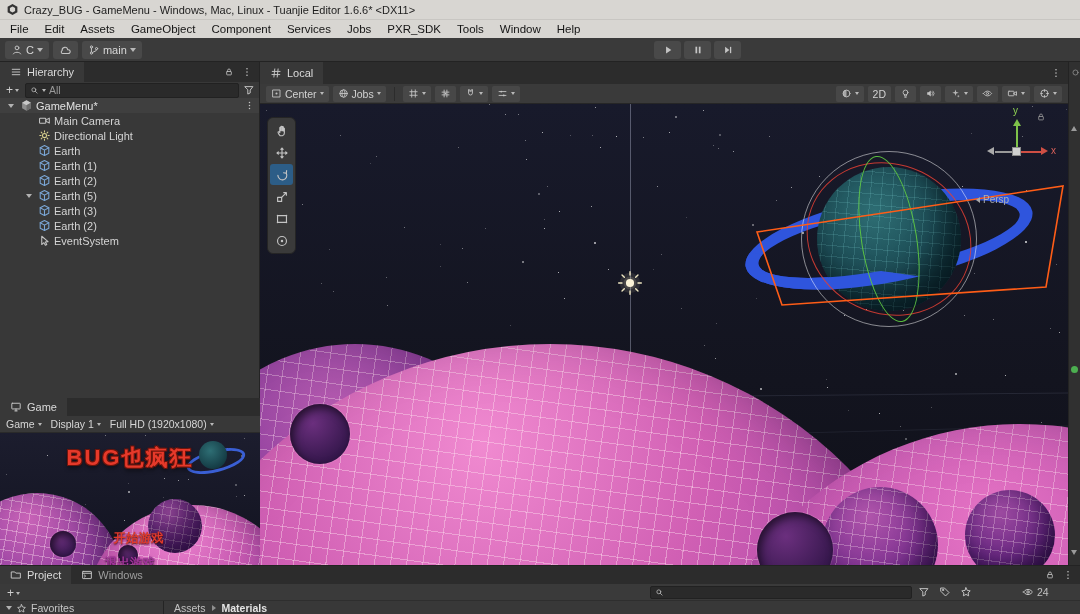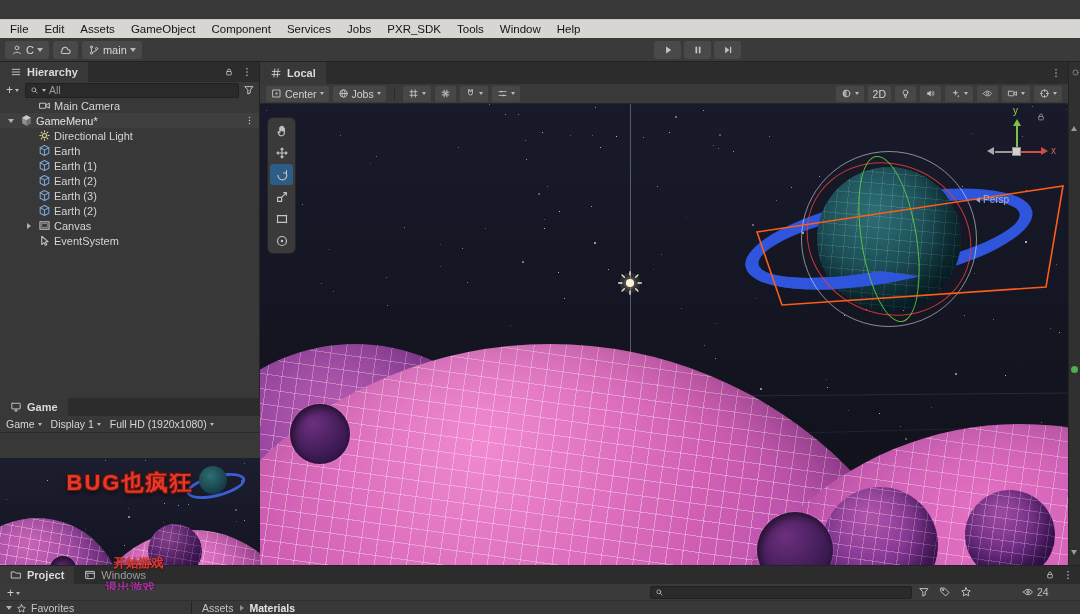--- a/index.html
+++ b/index.html
@@ -19,21 +19,21 @@
   .menu-item{padding:1px 8px;border-radius:2px;}
   #maintoolbar{position:absolute;left:0;top:38px;width:1080px;height:24px;background:#3a3a3a;border-bottom:1px solid #232323;box-sizing:border-box;}
   .tbtn{background:#494949;border-radius:3px;height:18px;display:inline-flex;align-items:center;gap:3px;padding:0 6px;color:#d8d8d8;font-size:11px;}
   #tb-left{position:absolute;left:5px;top:3px;display:flex;gap:4px;}
   #play-controls{position:absolute;left:654px;top:3px;display:flex;gap:3px;}
   #play-controls .tbtn{width:27px;justify-content:center;padding:0;}
 
   
   .tabbar{height:20px;background:#2c2c2c;display:flex;align-items:center;}
   .tab{height:20px;display:flex;align-items:center;gap:5px;padding:0 10px;color:#9e9e9e;font-size:11px;box-sizing:border-box;}
-  .tab.active{background:#383838;color:#dadada;font-weight:bold;}
+  .tab.active{background:#383838;color:#dadada;}
   .tabbar-right{margin-left:auto;display:flex;align-items:center;gap:7px;padding-right:6px;color:#9a9a9a;}
   .tabbar.short,.tabbar.short .tab{height:18px;}
   .tabbar.tall,.tabbar.tall .tab{height:22px;}
 
   
   #hierarchy{position:absolute;left:0;top:62px;width:260px;height:336px;background:#383838;border-right:1px solid #242424;box-sizing:border-box;}
   #hier-search{position:absolute;left:0;top:20px;right:0;height:16px;display:flex;align-items:center;gap:4px;padding:0 4px;box-sizing:border-box;}
   .plusbtn{display:flex;align-items:center;gap:2px;color:#cfcfcf;padding:0 2px;font-size:12px;}
   .searchbox{flex:1;height:13px;background:#2a2a2a;border:1px solid #212121;border-radius:2px;display:flex;align-items:center;gap:3px;padding:0 4px;color:#999;font-size:10.5px;}
   #hier-tree{position:absolute;left:0;top:36px;right:0;bottom:0;overflow:hidden;font-size:11px;}
@@ -45,21 +45,21 @@
   .arr-col{width:0;height:0;border-top:3.5px solid transparent;border-bottom:3.5px solid transparent;border-left:4.5px solid #b2b2b2;}
   .tlabel{white-space:nowrap;}
   .icn[data-icon="cube-icon"]{color:#7aa6d6;}
   .icn[data-icon="quad-icon"]{color:#9fb8cf;}
   .icn[data-icon="light-icon"]{color:#d6cf8d;}
 
   
   #gamepanel{position:absolute;left:0;top:398px;width:300px;height:167px;background:#383838;border-right:1px solid #242424;box-sizing:border-box;}
   #game-toolbar{position:absolute;left:0;top:18px;right:0;height:17px;display:flex;align-items:center;gap:1px;background:#383838;border-bottom:1px solid #2a2a2a;padding:0 2px;font-size:10.5px;color:#d6d6d6;box-sizing:border-box;}
   .gdrop{display:flex;align-items:center;gap:3px;padding:0 4px;height:15px;white-space:nowrap;}
-  #game-preview{position:absolute;left:0;top:35px;width:260px;height:132px;overflow:hidden;background:linear-gradient(180deg,#1c1d2e,#121320);margin-top:25px;}
+  #game-preview{position:absolute;left:0;top:35px;width:260px;height:132px;overflow:hidden;background:linear-gradient(180deg,#1c1d2e,#121320);}
   .gm-title{position:absolute;left:0;right:0;top:10px;text-align:center;font-size:22px;font-weight:bold;letter-spacing:2px;color:#e6392a;z-index:9;
     text-shadow:-1px -1px 0 #6b150d,1px -1px 0 #6b150d,-1px 1px 0 #6b150d,1px 1px 0 #6b150d,0 3px 4px rgba(0,0,0,.6);}
   .gm-item{position:absolute;left:0;right:0;text-align:center;font-size:12.5px;font-weight:bold;z-index:9;}
   .gm-0{top:97px;color:#e03a2c;text-shadow:0 1px 2px #3a0a06;padding-left:17px;}
   .gm-1{top:122px;color:#a2359b;text-shadow:0 1px 2px #2a0a28;}
   .gdome{position:absolute;border-radius:50%;box-shadow:inset -12px -18px 36px rgba(12,0,28,.55);}
   .gdome,.pdome{background-blend-mode:normal;}
   .gd1{left:-48px;top:60px;width:170px;height:170px;background:
     repeating-linear-gradient(100deg,rgba(255,225,240,.38) 0 1px,transparent 1px 10px),
     repeating-linear-gradient(10deg,rgba(255,225,240,.38) 0 1px,transparent 1px 10px),
@@ -166,30 +166,39 @@
 
   
   #projectpanel{position:absolute;left:0;top:565px;width:1080px;height:49px;background:#383838;border-top:1px solid #232323;box-sizing:border-box;}
   #proj-toolbar{position:absolute;left:0;top:18px;right:0;height:17px;background:#3a3a3a;border-bottom:1px solid #2e2e2e;box-sizing:border-box;}
   #proj-plus{position:absolute;left:5px;top:2px;}
   .psearch{position:absolute;left:650px;top:2px;width:262px;height:13px;background:#2a2a2a;border:1px solid #212121;border-radius:2px;
     display:flex;align-items:center;gap:3px;padding:0 4px;color:#999;font-size:10.5px;box-sizing:border-box;}
   .ptool-icons{position:absolute;left:918px;top:2px;display:flex;gap:9px;color:#b5b5b5;align-items:center;}
   .eyecount{position:absolute;left:1022px;top:2px;display:flex;gap:3px;align-items:center;color:#c0c0c0;font-size:10.5px;}
   #proj-bottom{position:absolute;left:0;top:35px;right:0;height:14px;display:flex;font-size:10.5px;}
-  .fav{width:192px;border-right:1px solid #242424;display:flex;align-items:center;gap:4px;padding-left:6px;color:#c6c6c6;box-sizing:border-box;}
+  .fav{width:164px;border-right:1px solid #242424;display:flex;align-items:center;gap:4px;padding-left:6px;color:#c6c6c6;box-sizing:border-box;}
   .crumbs{display:flex;align-items:center;gap:6px;padding-left:10px;color:#c2c2c2;}
   .crumb-sep{width:0;height:0;border-top:3.5px solid transparent;border-bottom:3.5px solid transparent;border-left:4px solid #8e8e8e;}
   .crumb.last{font-weight:bold;color:#e4e4e4;}
 </style>
 </head>
 <body>
 
 <div id="root">
 
+  <div id="titlebar">
+    <span class="icn">
+        <svg width="13" height="13" viewBox="0 0 16 16">
+          <path d="M8 1.2l6 3.4v6.8l-6 3.4-6-3.4V4.6z" fill="#333"></path>
+          <path d="M8 4.4l3.2 1.8v3.6L8 11.6 4.8 9.8V6.2z" fill="#d8d6d2"></path>
+        </svg>
+      </span>
+    <span>Crazy_BUG - GameMenu - Windows, Mac, Linux - Tuanjie Editor 1.6.6* &lt;DX11&gt;</span>
+  </div>
 
   <div id="menubar">
       <span class="menu-item">File</span>
       <span class="menu-item">Edit</span>
       <span class="menu-item">Assets</span>
       <span class="menu-item">GameObject</span>
       <span class="menu-item">Component</span>
       <span class="menu-item">Services</span>
       <span class="menu-item">Jobs</span>
       <span class="menu-item">PXR_SDK</span>
@@ -298,30 +307,20 @@
         <span class="caret t"></span>
         <span>All</span>
       </div>
       <span class="icn" data-icon="funnel-icon">
           <svg viewBox="0 0 16 16" width="12" height="12" fill="none" stroke="currentColor" stroke-width="1.3" stroke-linecap="round" stroke-linejoin="round">
             <path d="M2.8 3.5h10.4L9.6 8.1v3.8l-3.2 1.5V8.1z"></path>
           </svg>
         </span>
     </div>
     <div id="hier-tree">
-        <div class="trow" style="padding-left: 22px;">
-          <span class="slot"></span>
-          <span class="icn" data-icon="camera-icon">
-            <svg viewBox="0 0 16 16" width="13" height="13" fill="none" stroke="currentColor" stroke-width="1.3" stroke-linecap="round" stroke-linejoin="round">
-              <rect x="1.9" y="5.2" width="7.7" height="6.2" rx="0.9"></rect>
-              <path d="M9.6 8.8l4.3 2.4V5.1L9.6 7.5z"></path>
-            </svg>
-          </span>
-          <span class="tlabel">Main Camera</span>
-        </div>
         <div class="trow scene-row">
           <span class="slot">
             <span class="arr-exp"></span>
           </span>
           <span class="icn" data-icon="scene-icon">
             <svg viewBox="0 0 16 16" width="13" height="13" fill="none" stroke="currentColor" stroke-width="1.3" stroke-linecap="round" stroke-linejoin="round">
               <path d="M8 1.6l5.4 3.1v6.6L8 14.4l-5.4-3.1V4.7z" fill="#8f8f8f" stroke="none"></path>
               <path d="M8 1.6l5.4 3.1L8 7.8 2.6 4.7z" fill="#c9c9c9" stroke="none"></path>
               <path d="M8 7.8v6.6l5.4-3.1V4.7z" fill="#6e6e6e" stroke="none"></path>
             </svg>
@@ -331,20 +330,30 @@
           <span class="icn" data-icon="kebab-icon">
             <svg viewBox="0 0 16 16" width="11" height="11" fill="none" stroke="currentColor" stroke-width="1.3" stroke-linecap="round" stroke-linejoin="round">
               <circle cx="8" cy="3.6" r="1.05" fill="currentColor" stroke="none"></circle>
               <circle cx="8" cy="8" r="1.05" fill="currentColor" stroke="none"></circle>
               <circle cx="8" cy="12.4" r="1.05" fill="currentColor" stroke="none"></circle>
             </svg>
           </span>
         </div>
         <div class="trow" style="padding-left: 22px;">
           <span class="slot"></span>
+          <span class="icn" data-icon="camera-icon">
+            <svg viewBox="0 0 16 16" width="13" height="13" fill="none" stroke="currentColor" stroke-width="1.3" stroke-linecap="round" stroke-linejoin="round">
+              <rect x="1.9" y="5.2" width="7.7" height="6.2" rx="0.9"></rect>
+              <path d="M9.6 8.8l4.3 2.4V5.1L9.6 7.5z"></path>
+            </svg>
+          </span>
+          <span class="tlabel">Main Camera</span>
+        </div>
+        <div class="trow" style="padding-left: 22px;">
+          <span class="slot"></span>
           <span class="icn" data-icon="light-icon">
             <svg viewBox="0 0 16 16" width="13" height="13" fill="none" stroke="currentColor" stroke-width="1.3" stroke-linecap="round" stroke-linejoin="round">
               <circle cx="8" cy="8" r="2.5"></circle>
               <path d="M8 2.2v1.5M8 12.3v1.5M2.2 8h1.5M12.3 8h1.5M3.9 3.9L5 5M11 11l1.1 1.1M12.1 3.9L11 5M5 11l-1.1 1.1"></path>
             </svg>
           </span>
           <span class="tlabel">Directional Light</span>
         </div>
         <div class="trow" style="padding-left: 22px;">
           <span class="slot"></span>
@@ -370,50 +379,50 @@
           <span class="slot"></span>
           <span class="icn" data-icon="cube-icon">
             <svg viewBox="0 0 16 16" width="13" height="13" fill="none" stroke="currentColor" stroke-width="1.3" stroke-linecap="round" stroke-linejoin="round">
               <path d="M8 1.9l5.3 2.8v6.6L8 14.1l-5.3-2.8V4.7z"></path>
               <path d="M2.7 4.7L8 7.5l5.3-2.8M8 7.5v6.6"></path>
             </svg>
           </span>
           <span class="tlabel">Earth (2)</span>
         </div>
         <div class="trow" style="padding-left: 22px;">
-          <span class="slot"></span>
+          <span class="slot">
+            <span class="arr-exp"></span>
+          </span>
           <span class="icn" data-icon="cube-icon">
             <svg viewBox="0 0 16 16" width="13" height="13" fill="none" stroke="currentColor" stroke-width="1.3" stroke-linecap="round" stroke-linejoin="round">
               <path d="M8 1.9l5.3 2.8v6.6L8 14.1l-5.3-2.8V4.7z"></path>
               <path d="M2.7 4.7L8 7.5l5.3-2.8M8 7.5v6.6"></path>
             </svg>
           </span>
-          <span class="tlabel">Earth (3)</span>
+          <span class="tlabel">Earth (5)</span>
         </div>
         <div class="trow" style="padding-left: 22px;">
           <span class="slot"></span>
           <span class="icn" data-icon="cube-icon">
             <svg viewBox="0 0 16 16" width="13" height="13" fill="none" stroke="currentColor" stroke-width="1.3" stroke-linecap="round" stroke-linejoin="round">
               <path d="M8 1.9l5.3 2.8v6.6L8 14.1l-5.3-2.8V4.7z"></path>
               <path d="M2.7 4.7L8 7.5l5.3-2.8M8 7.5v6.6"></path>
             </svg>
           </span>
+          <span class="tlabel">Earth (3)</span>
+        </div>
+        <div class="trow" style="padding-left: 22px;">
+          <span class="slot"></span>
+          <span class="icn" data-icon="cube-icon">
+            <svg viewBox="0 0 16 16" width="13" height="13" fill="none" stroke="currentColor" stroke-width="1.3" stroke-linecap="round" stroke-linejoin="round">
+              <path d="M8 1.9l5.3 2.8v6.6L8 14.1l-5.3-2.8V4.7z"></path>
+              <path d="M2.7 4.7L8 7.5l5.3-2.8M8 7.5v6.6"></path>
+            </svg>
+          </span>
           <span class="tlabel">Earth (2)</span>
-        </div>
-        <div class="trow" style="padding-left: 22px;">
-          <span class="slot">
-            <span class="arr-col"></span>
-          </span>
-          <span class="icn" data-icon="canvas-icon">
-            <svg viewBox="0 0 16 16" width="13" height="13" fill="none" stroke="currentColor" stroke-width="1.3" stroke-linecap="round" stroke-linejoin="round">
-              <rect x="2.4" y="3.4" width="11.2" height="9.2"></rect>
-              <rect x="4.6" y="5.4" width="6.8" height="5.2" opacity="0.55"></rect>
-            </svg>
-          </span>
-          <span class="tlabel">Canvas</span>
         </div>
         <div class="trow" style="padding-left: 22px;">
           <span class="slot"></span>
           <span class="icn" data-icon="eventsystem-icon">
             <svg viewBox="0 0 16 16" width="13" height="13" fill="none" stroke="currentColor" stroke-width="1.3" stroke-linecap="round" stroke-linejoin="round">
               <path d="M4.6 2.8l7.8 6.6-3.5.4 1.9 3.1-1.7 1-1.9-3.2-2.6 2.3z"></path>
             </svg>
           </span>
           <span class="tlabel">EventSystem</span>
         </div>

